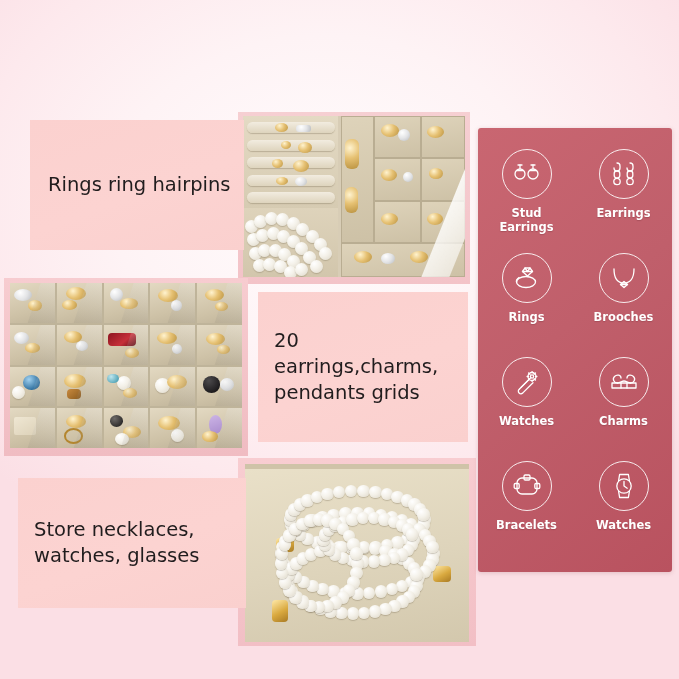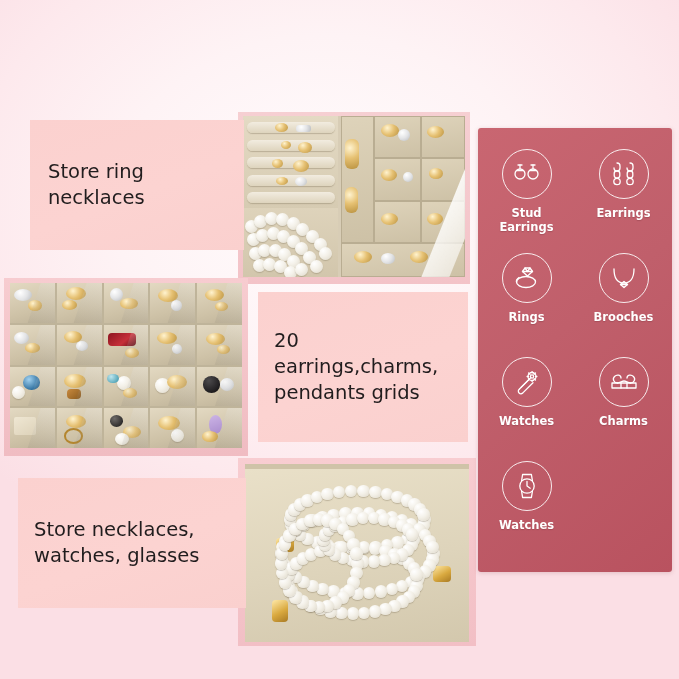--- a/index.html
+++ b/index.html
@@ -457,21 +457,21 @@
           <div class="pearl" style="left: 84.4423px; top: 48.7257px; width: 12.5px; height: 12.5px;"></div>
           <div class="pearl" style="left: 91.6625px; top: 53.9296px; width: 12.5px; height: 12.5px;"></div>
           <div class="pearl" style="left: 97.6921px; top: 60.846px; width: 12.5px; height: 12.5px;"></div>
           <div class="pearl" style="left: 102.229px; top: 69.128px; width: 12.5px; height: 12.5px;"></div>
           <div class="pearl" style="left: 105.045px; top: 78.3603px; width: 12.5px; height: 12.5px;"></div>
         </div>
     </div>
   </div>
 
   <div class="card" id="card-rings">
-    <div class="txt">Store ring necklaces</div>
+    <div class="txt">Rings ring hairpins</div>
   </div>
   <div class="card" id="card-grids">
     <div class="txt">20 earrings,charms,
 pendants grids</div>
   </div>
   <div class="card" id="card-neck">
     <div class="txt">Store necklaces,
 watches, glasses</div>
   </div>
 
@@ -553,20 +553,31 @@
             <path d="M13 8 C13 5 9 4 6.5 6.5 C4 9 6 13 9.5 13"></path>
             <path d="M19 8 C19 5 23 4 25.5 6.5 C28 9 26 13 22.5 13"></path>
             <path d="M4 13 L28 13 L28 18 L4 18 Z"></path>
             <path d="M13 13 L13 18 M19 13 L19 18"></path>
             <path d="M9.5 13 C12 13 14 11 16 11 C18 11 20 13 22.5 13"></path>
           </svg>
         </div>
         <div class="cat-label">Charms</div>
       </div>
 
+      <div class="cat">
+        <div class="cat-circle">
+          <svg width="30" height="28" viewBox="0 0 30 28" fill="none" stroke="#ffffff" stroke-width="1.3" stroke-linecap="round" stroke-linejoin="round">
+            <rect x="5" y="6" width="20" height="16" rx="5"></rect>
+            <rect x="12" y="3" width="6" height="5" rx="1.2"></rect>
+            <rect x="2.2" y="11.5" width="5" height="5" rx="1.2"></rect>
+            <rect x="22.8" y="11.5" width="5" height="5" rx="1.2"></rect>
+          </svg>
+        </div>
+        <div class="cat-label">Bracelets</div>
+      </div>
 
       <div class="cat">
         <div class="cat-circle">
           <svg width="26" height="30" viewBox="0 0 26 30" fill="none" stroke="#ffffff" stroke-width="1.3" stroke-linecap="round" stroke-linejoin="round">
             <circle cx="13" cy="15" r="7.2"></circle>
             <path d="M13 10.5 L13 15 L16.2 17.2"></path>
             <path d="M7.6 9.6 L8.6 3.5 L17.4 3.5 L18.4 9.6"></path>
             <path d="M7.6 20.4 L8.6 26.5 L17.4 26.5 L18.4 20.4"></path>
           </svg>
         </div>

